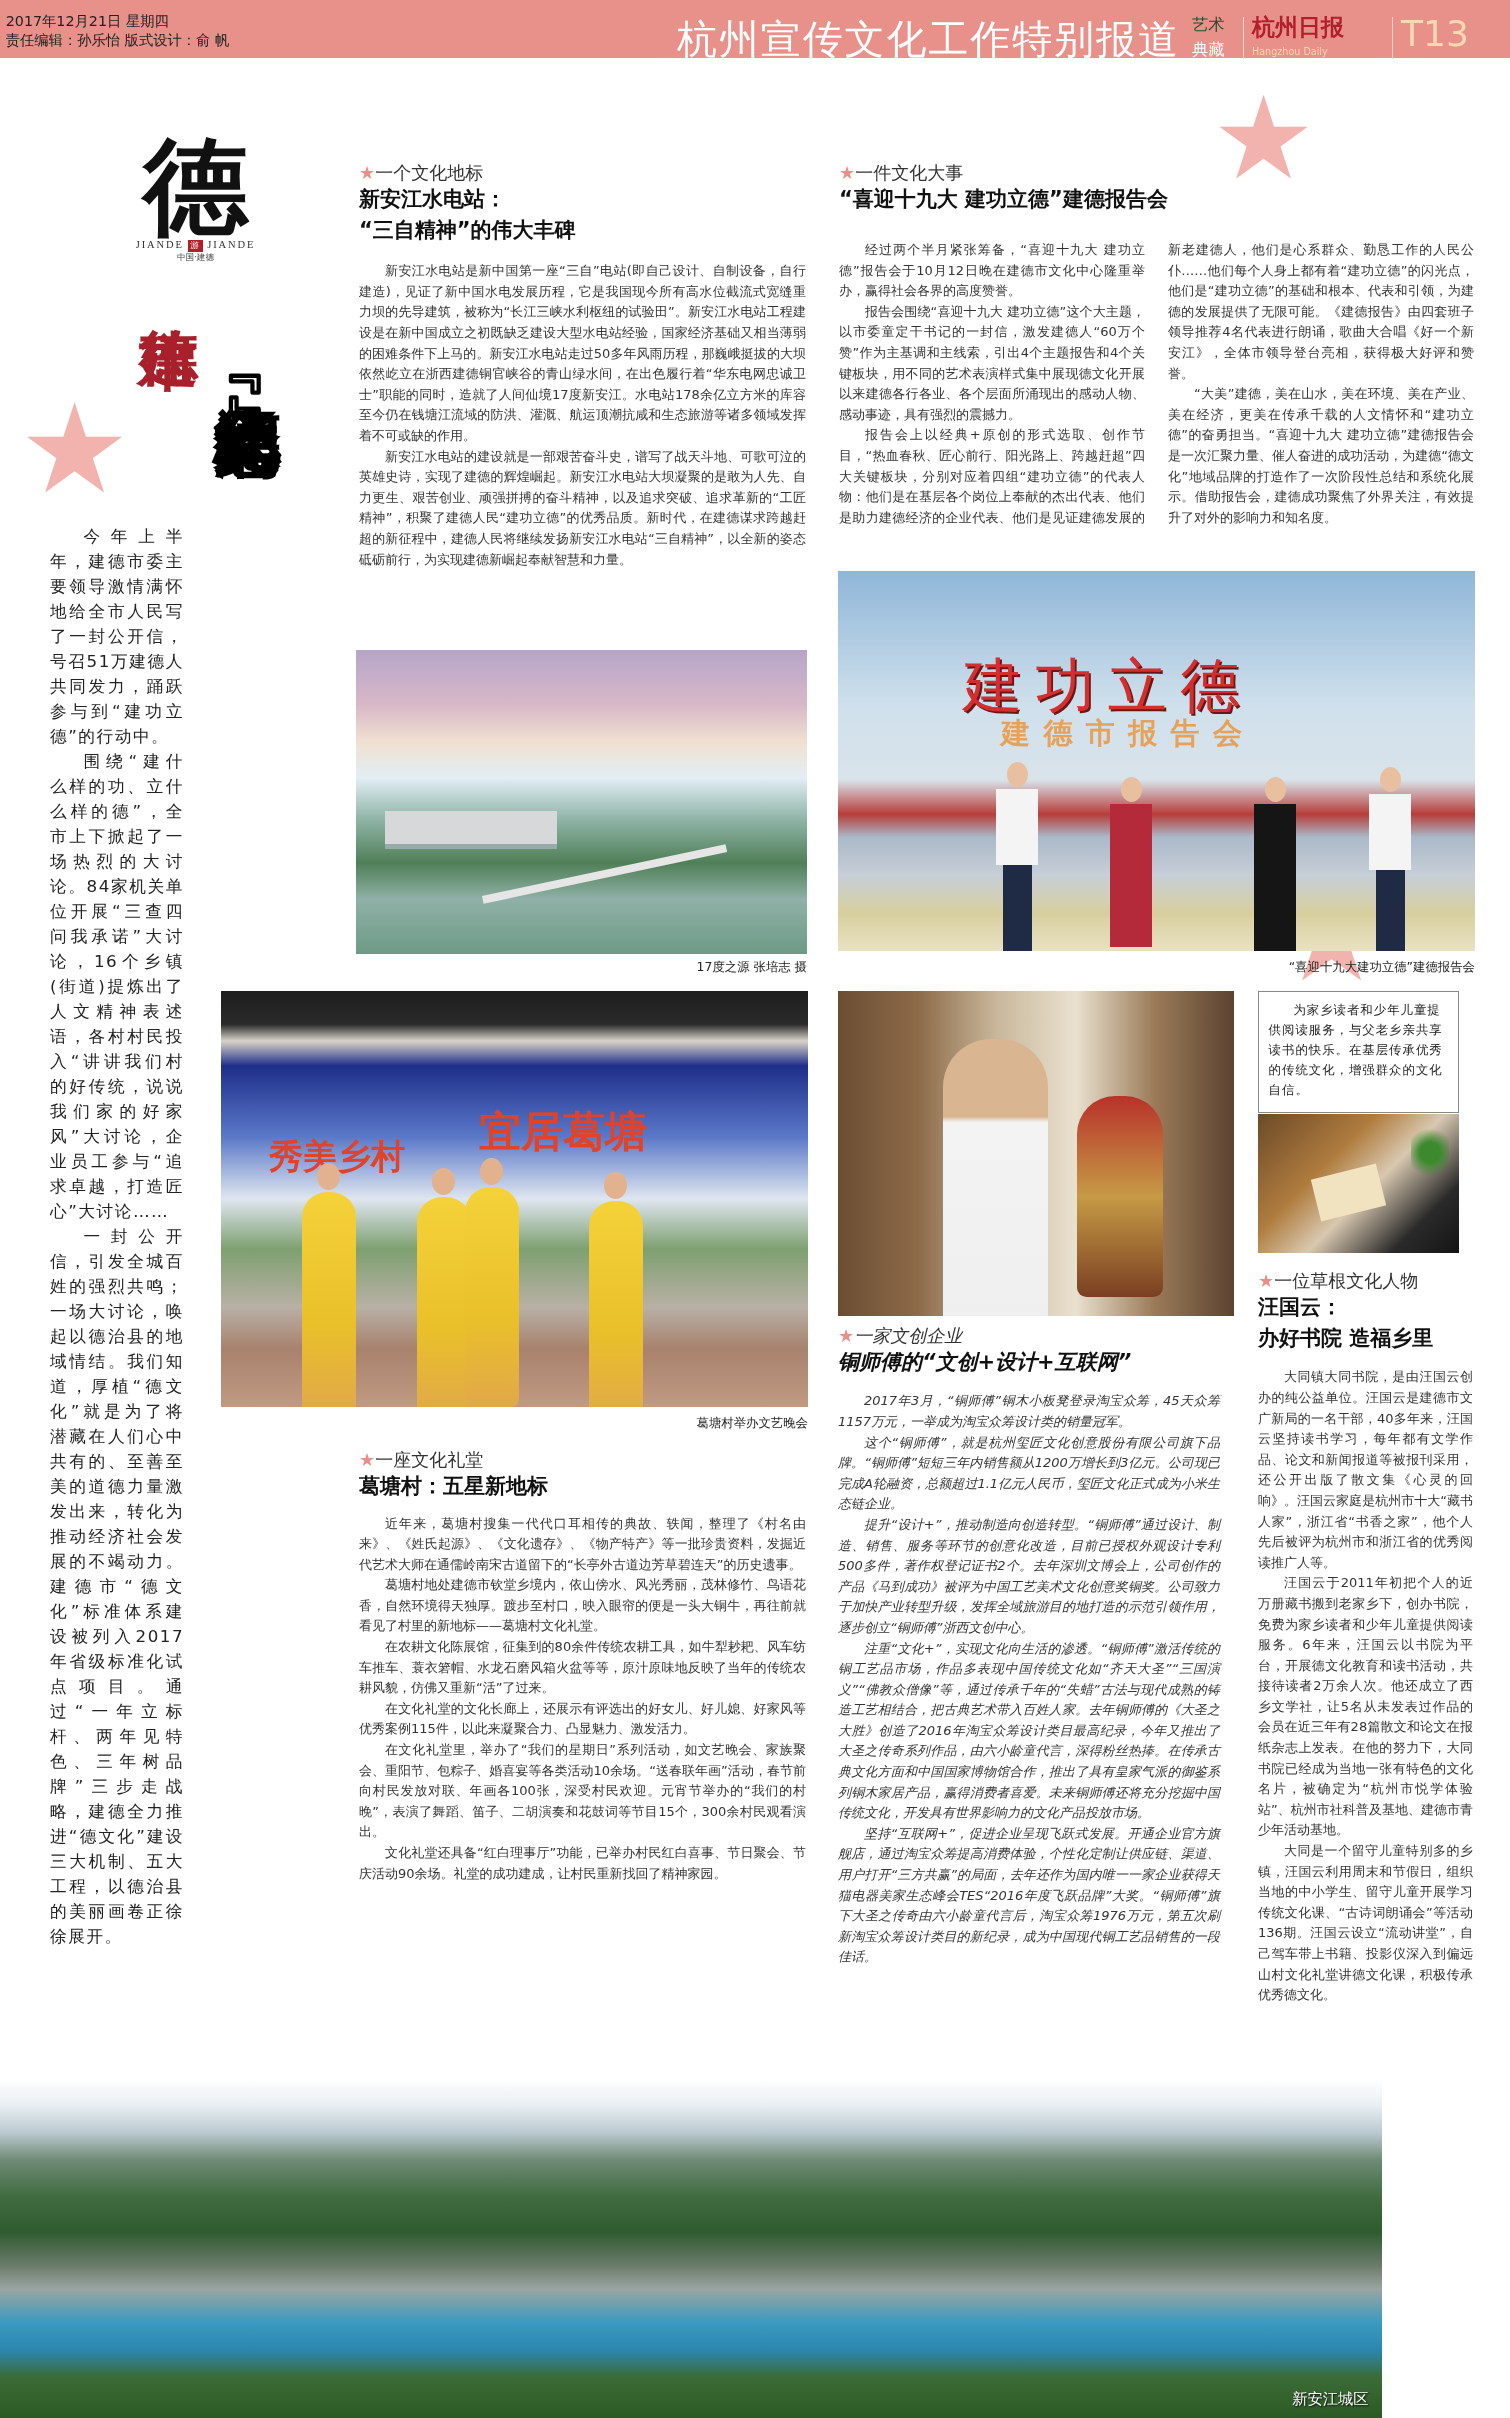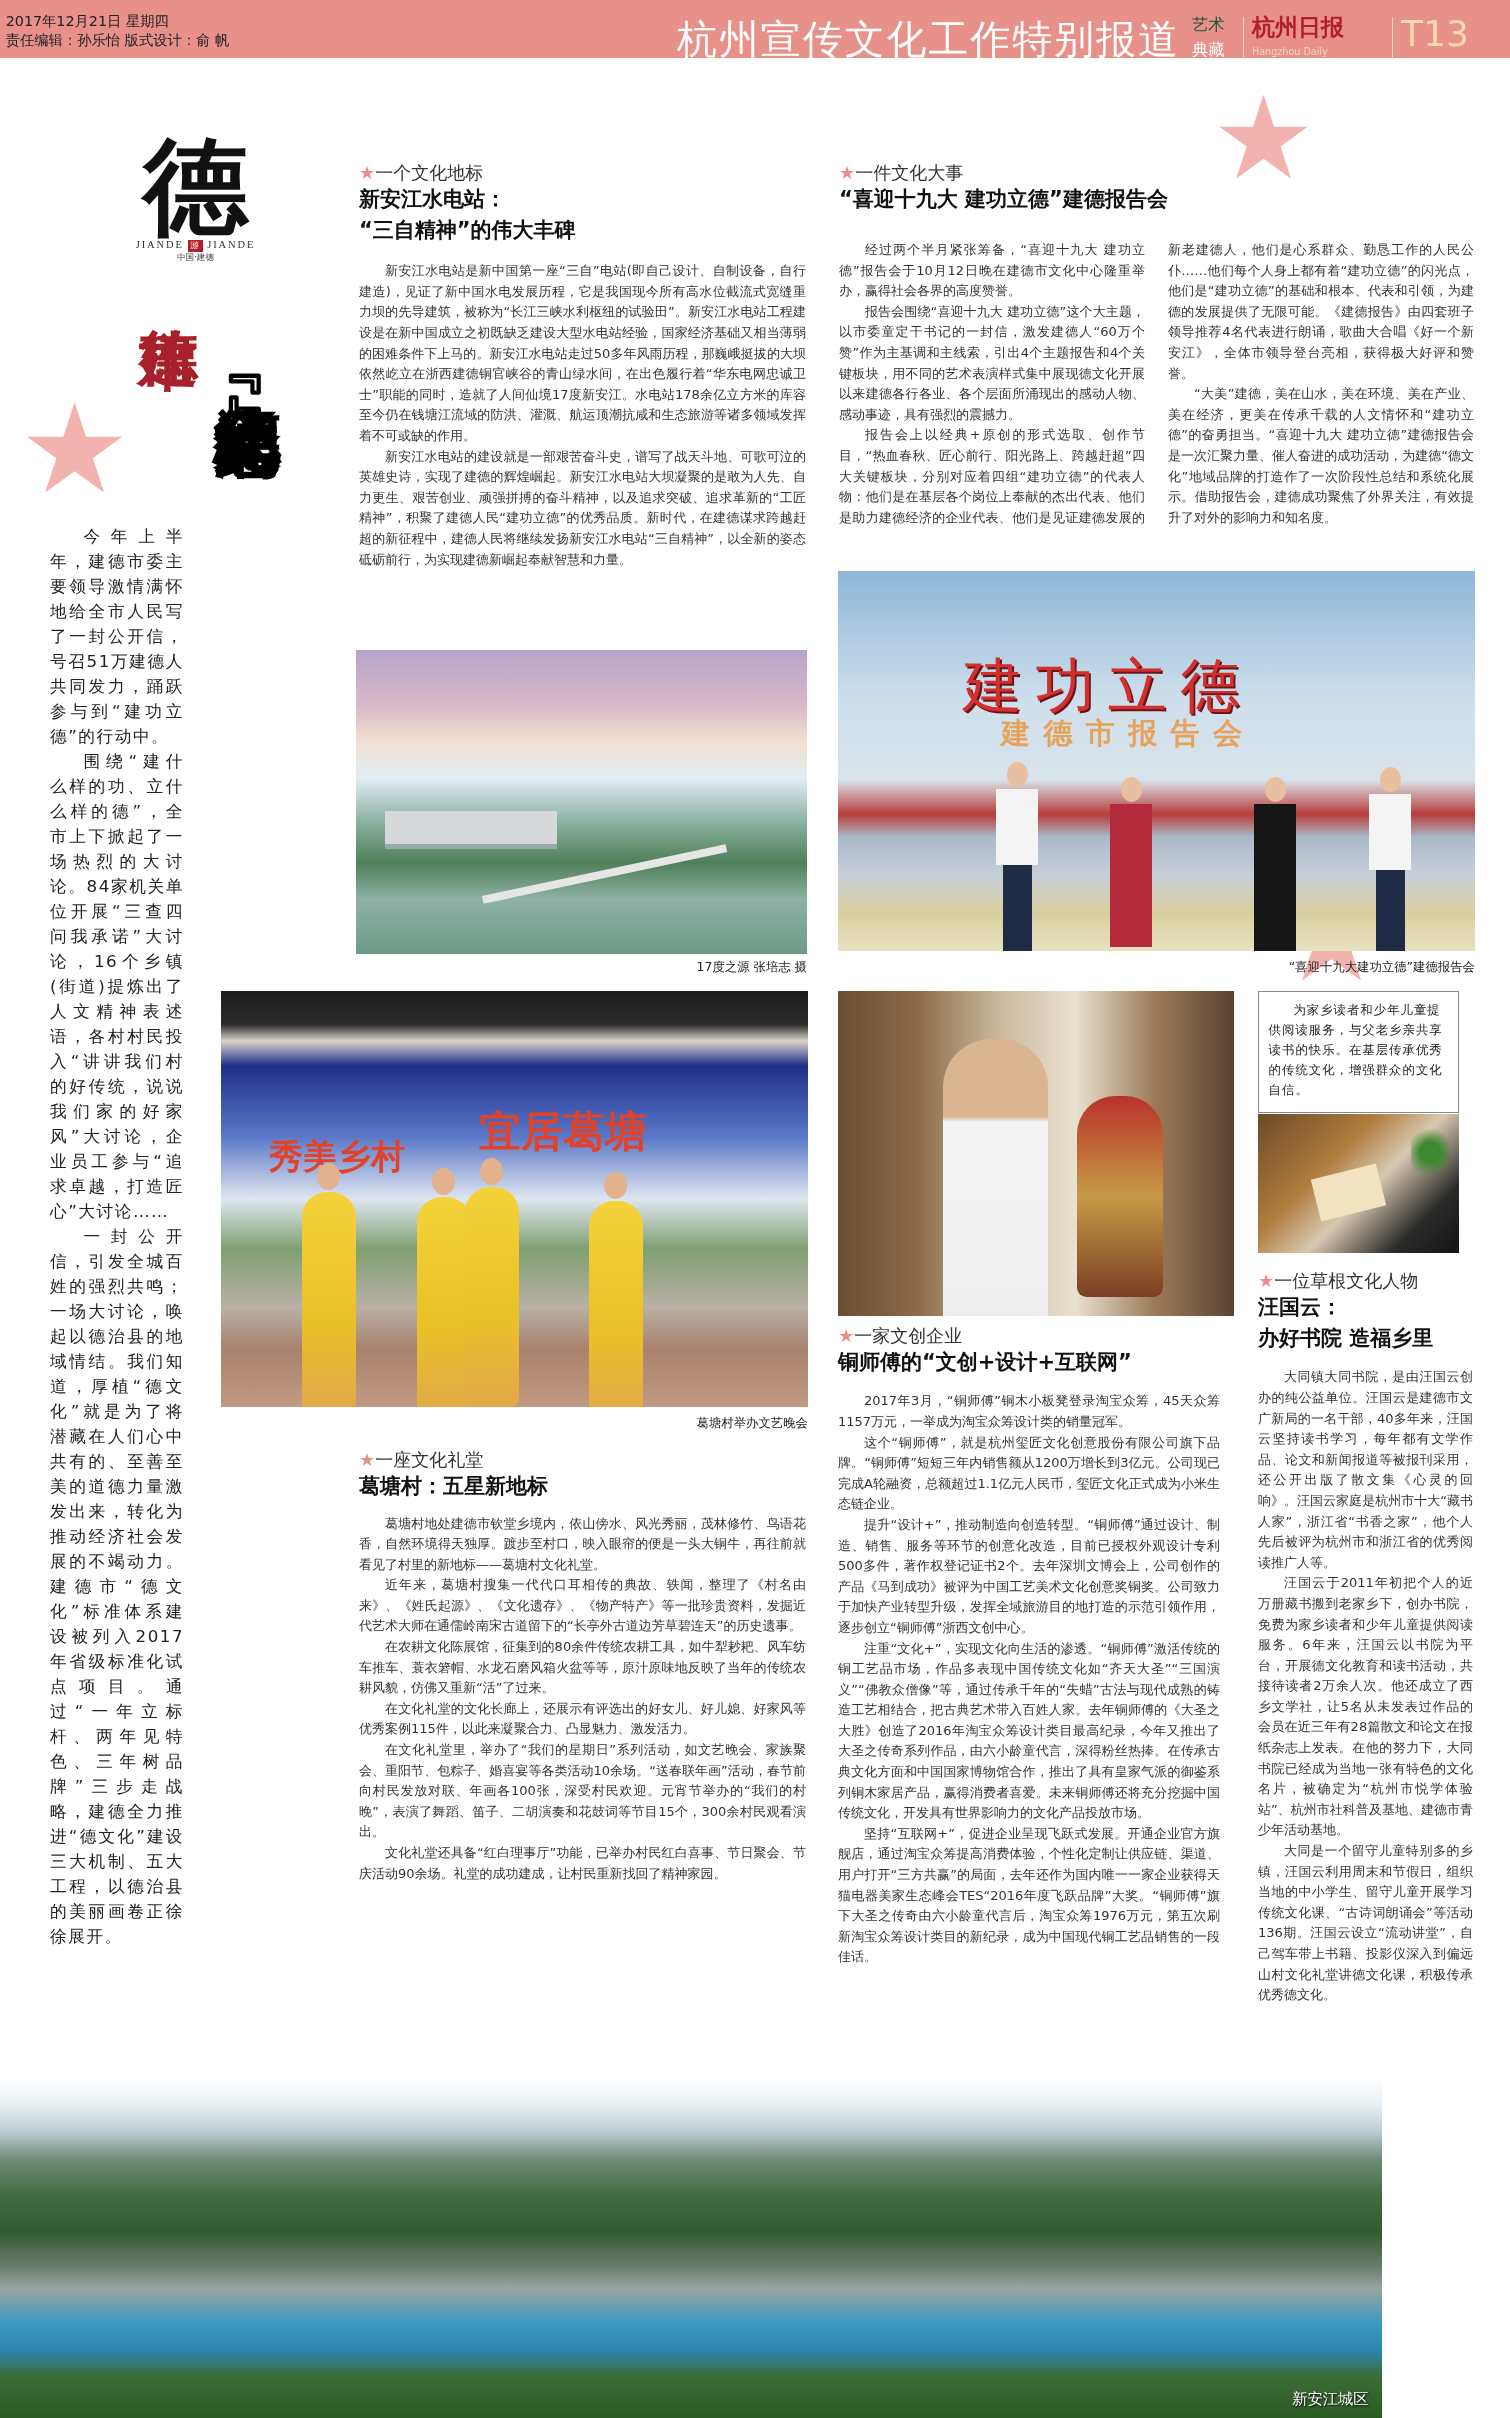--- a/index.html
+++ b/index.html
@@ -185,35 +185,35 @@
   <div class="dancer" style="left:196px; top:206px;"></div>
   <div class="dancer" style="left:244px; top:196px;"></div>
   <div class="dancer" style="left:368px; top:210px;"></div>
 </div>
 <div class="caption" style="left:221px; top:1415px; width:587px;">葛塘村举办文艺晚会</div>
 
 <div class="article" style="left:359px; top:1448px; width:447px;">
   <div class="kicker"><span class="tag-star">★</span><span>一座文化礼堂</span></div>
   <div class="headline">葛塘村：五星新地标</div>
   <div class="body-text" style="margin-top:11.5px;">
+    <p>近年来，葛塘村搜集一代代口耳相传的典故、轶闻，整理了《村名由来》、《姓氏起源》、《文化遗存》、《物产特产》等一批珍贵资料，发掘近代艺术大师在通儒岭南宋古道留下的“长亭外古道边芳草碧连天”的历史遗事。</p>
     <p>葛塘村地处建德市钦堂乡境内，依山傍水、风光秀丽，茂林修竹、鸟语花香，自然环境得天独厚。踱步至村口，映入眼帘的便是一头大铜牛，再往前就看见了村里的新地标——葛塘村文化礼堂。</p>
-    <p>近年来，葛塘村搜集一代代口耳相传的典故、轶闻，整理了《村名由来》、《姓氏起源》、《文化遗存》、《物产特产》等一批珍贵资料，发掘近代艺术大师在通儒岭南宋古道留下的“长亭外古道边芳草碧连天”的历史遗事。</p>
     <p>在农耕文化陈展馆，征集到的80余件传统农耕工具，如牛犁耖耙、风车纺车推车、蓑衣箬帽、水龙石磨风箱火盆等等，原汁原味地反映了当年的传统农耕风貌，仿佛又重新“活”了过来。</p>
     <p>在文化礼堂的文化长廊上，还展示有评选出的好女儿、好儿媳、好家风等优秀案例115件，以此来凝聚合力、凸显魅力、激发活力。</p>
     <p>在文化礼堂里，举办了“我们的星期日”系列活动，如文艺晚会、家族聚会、重阳节、包粽子、婚喜宴等各类活动10余场。“送春联年画”活动，春节前向村民发放对联、年画各100张，深受村民欢迎。元宵节举办的“我们的村晚”，表演了舞蹈、笛子、二胡演奏和花鼓词等节目15个，300余村民观看演出。</p>
     <p>文化礼堂还具备“红白理事厅”功能，已举办村民红白喜事、节日聚会、节庆活动90余场。礼堂的成功建成，让村民重新找回了精神家园。</p>
   </div>
 </div>
 
 <div class="photo photo-copper">
   <div class="man"></div>
   <div class="statue"></div>
 </div>
 
-<div class="article" style="left:838px; top:1324px; width:382px;">
+<div class="article" style="left:838px; top:1324px; width:382px;font-style:italic;">
   <div class="kicker"><span class="tag-star">★</span><span>一家文创企业</span></div>
   <div class="headline">铜师傅的“文创+设计+互联网”</div>
   <div class="body-text" style="margin-top:13.4px;">
     <p>2017年3月，“铜师傅”铜木小板凳登录淘宝众筹，45天众筹1157万元，一举成为淘宝众筹设计类的销量冠军。</p>
     <p>这个“铜师傅”，就是杭州玺匠文化创意股份有限公司旗下品牌。“铜师傅”短短三年内销售额从1200万增长到3亿元。公司现已完成A轮融资，总额超过1.1亿元人民币，玺匠文化正式成为小米生态链企业。</p>
     <p>提升“设计+”，推动制造向创造转型。“铜师傅”通过设计、制造、销售、服务等环节的创意化改造，目前已授权外观设计专利500多件，著作权登记证书2个。去年深圳文博会上，公司创作的产品《马到成功》被评为中国工艺美术文化创意奖铜奖。公司致力于加快产业转型升级，发挥全域旅游目的地打造的示范引领作用，逐步创立“铜师傅”浙西文创中心。</p>
     <p>注重“文化+”，实现文化向生活的渗透。“铜师傅”激活传统的铜工艺品市场，作品多表现中国传统文化如“齐天大圣”“三国演义”“佛教众僧像”等，通过传承千年的“失蜡”古法与现代成熟的铸造工艺相结合，把古典艺术带入百姓人家。去年铜师傅的《大圣之大胜》创造了2016年淘宝众筹设计类目最高纪录，今年又推出了大圣之传奇系列作品，由六小龄童代言，深得粉丝热捧。在传承古典文化方面和中国国家博物馆合作，推出了具有皇家气派的御鉴系列铜木家居产品，赢得消费者喜爱。未来铜师傅还将充分挖掘中国传统文化，开发具有世界影响力的文化产品投放市场。</p>
     <p>坚持“互联网+”，促进企业呈现飞跃式发展。开通企业官方旗舰店，通过淘宝众筹提高消费体验，个性化定制让供应链、渠道、用户打开“三方共赢”的局面，去年还作为国内唯一一家企业获得天猫电器美家生态峰会TES“2016年度飞跃品牌”大奖。“铜师傅”旗下大圣之传奇由六小龄童代言后，淘宝众筹1976万元，第五次刷新淘宝众筹设计类目的新纪录，成为中国现代铜工艺品销售的一段佳话。</p>
   </div>
 </div>

